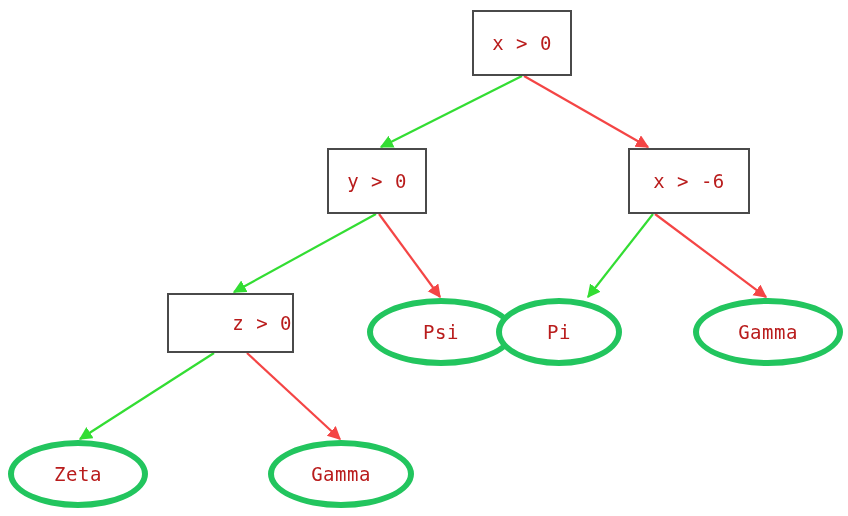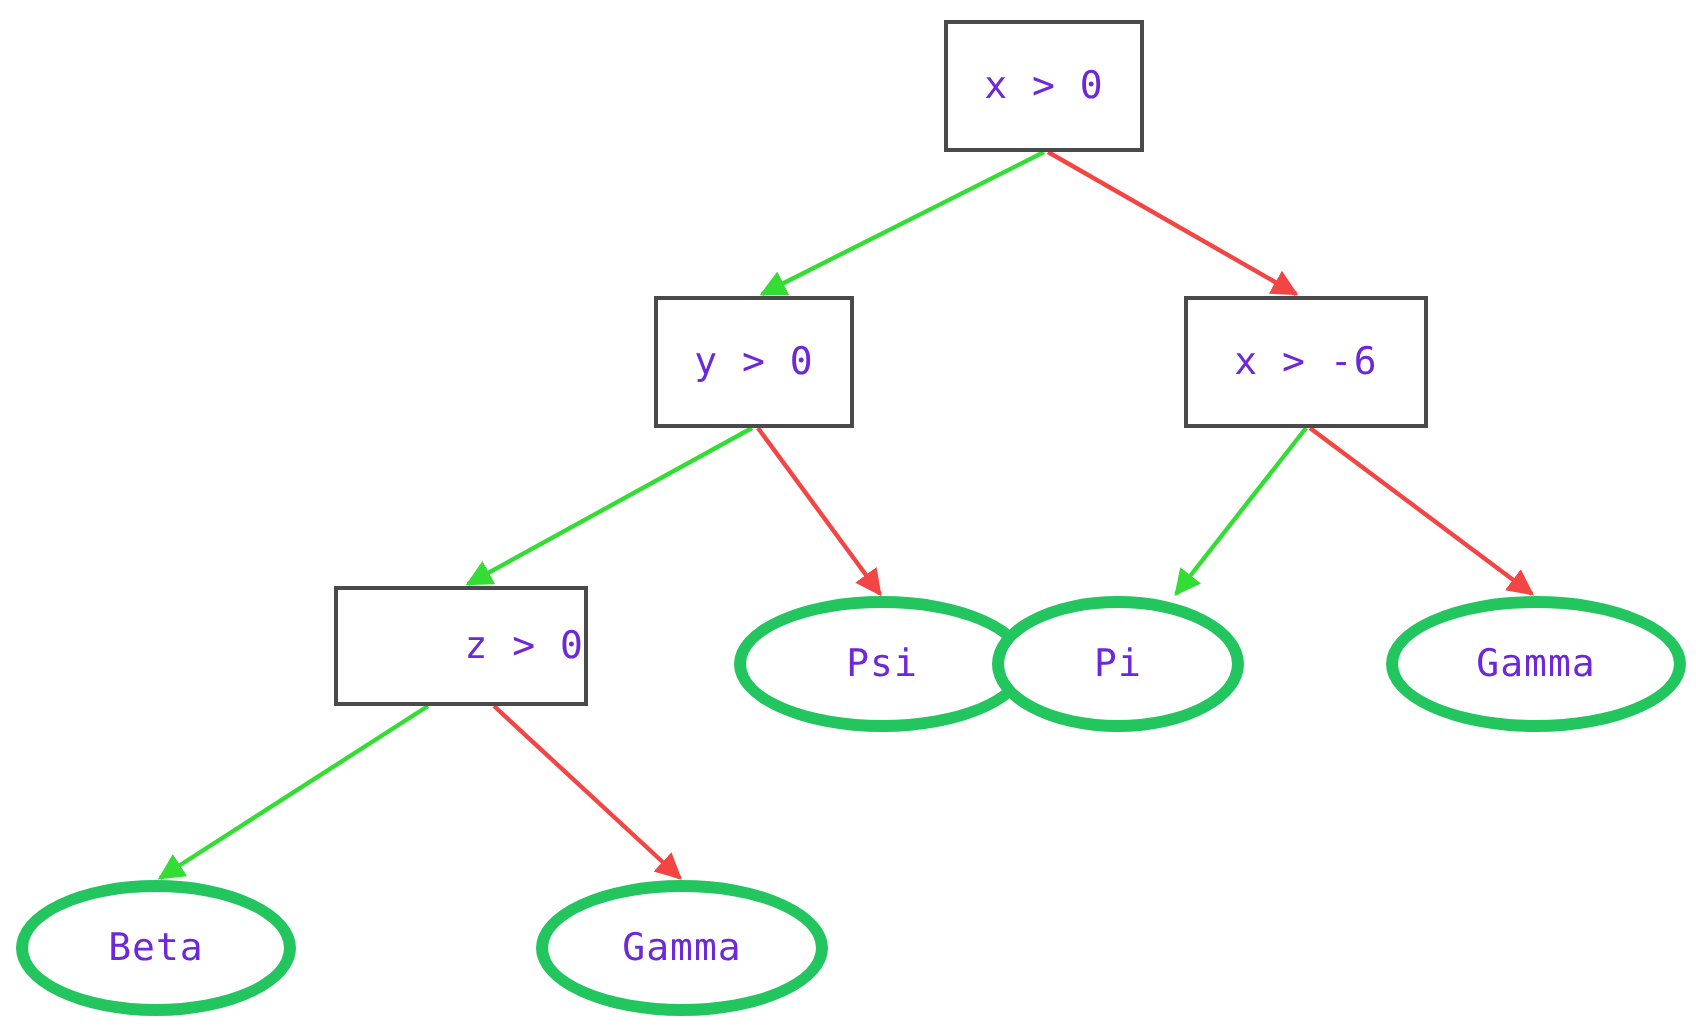--- a/index.html
+++ b/index.html
@@ -25,21 +25,21 @@
     width: 848px;
     height: 516px;
   }
   .node {
     position: absolute;
     box-sizing: border-box;
     display: flex;
     align-items: center;
     justify-content: center;
     background: #ffffff;
-    color: #6d28d9;
+    color: #b91c1c;
     font-family: "DejaVu Sans Mono", monospace;
     font-size: 19px;
     letter-spacing: 0.5px;
     white-space: nowrap;
     z-index: 2;
   }
   .node.decision {
     border: 2px solid #4a4a4a;
     border-radius: 0;
   }
@@ -77,36 +77,36 @@
       </g>
   </svg>
 
   <div id="nodes-group">
       <div class="node decision" style="left: 472px; top: 10px; width: 100px; height: 66px;">
         <span class="node-label">x &gt; 0</span>
       </div>
       <div class="node decision" style="left: 327px; top: 148px; width: 100px; height: 66px; justify-content: center;">
         <span class="node-label">y &gt; 0</span>
       </div>
-      <div class="node decision" style="left: 592px; top: 148px; width: 122px; height: 66px;">
+      <div class="node decision" style="left: 628px; top: 148px; width: 122px; height: 66px;">
         <span class="node-label">x &gt; -6</span>
       </div>
       <div class="node decision" style="left: 167px; top: 293px; width: 127px; height: 60px; justify-content: flex-end;">
         <span class="node-label">z &gt; 0</span>
       </div>
       <div class="node leaf" style="left: 367px; top: 298px; width: 148px; height: 68px;">
         <span class="node-label">Psi</span>
       </div>
       <div class="node leaf" style="left: 496px; top: 298px; width: 126px; height: 68px;">
         <span class="node-label">Pi</span>
       </div>
       <div class="node leaf" style="left: 693px; top: 298px; width: 150px; height: 68px; text-align: center;">
         <span class="node-label">Gamma</span>
       </div>
       <div class="node leaf" style="left: 8px; top: 440px; width: 140px; height: 68px;">
-        <span class="node-label">Beta</span>
+        <span class="node-label">Zeta</span>
       </div>
       <div class="node leaf" style="left: 268px; top: 440px; width: 146px; height: 68px;">
         <span class="node-label">Gamma</span>
       </div>
     </div>
 
 </div>
 
 </body></html>

